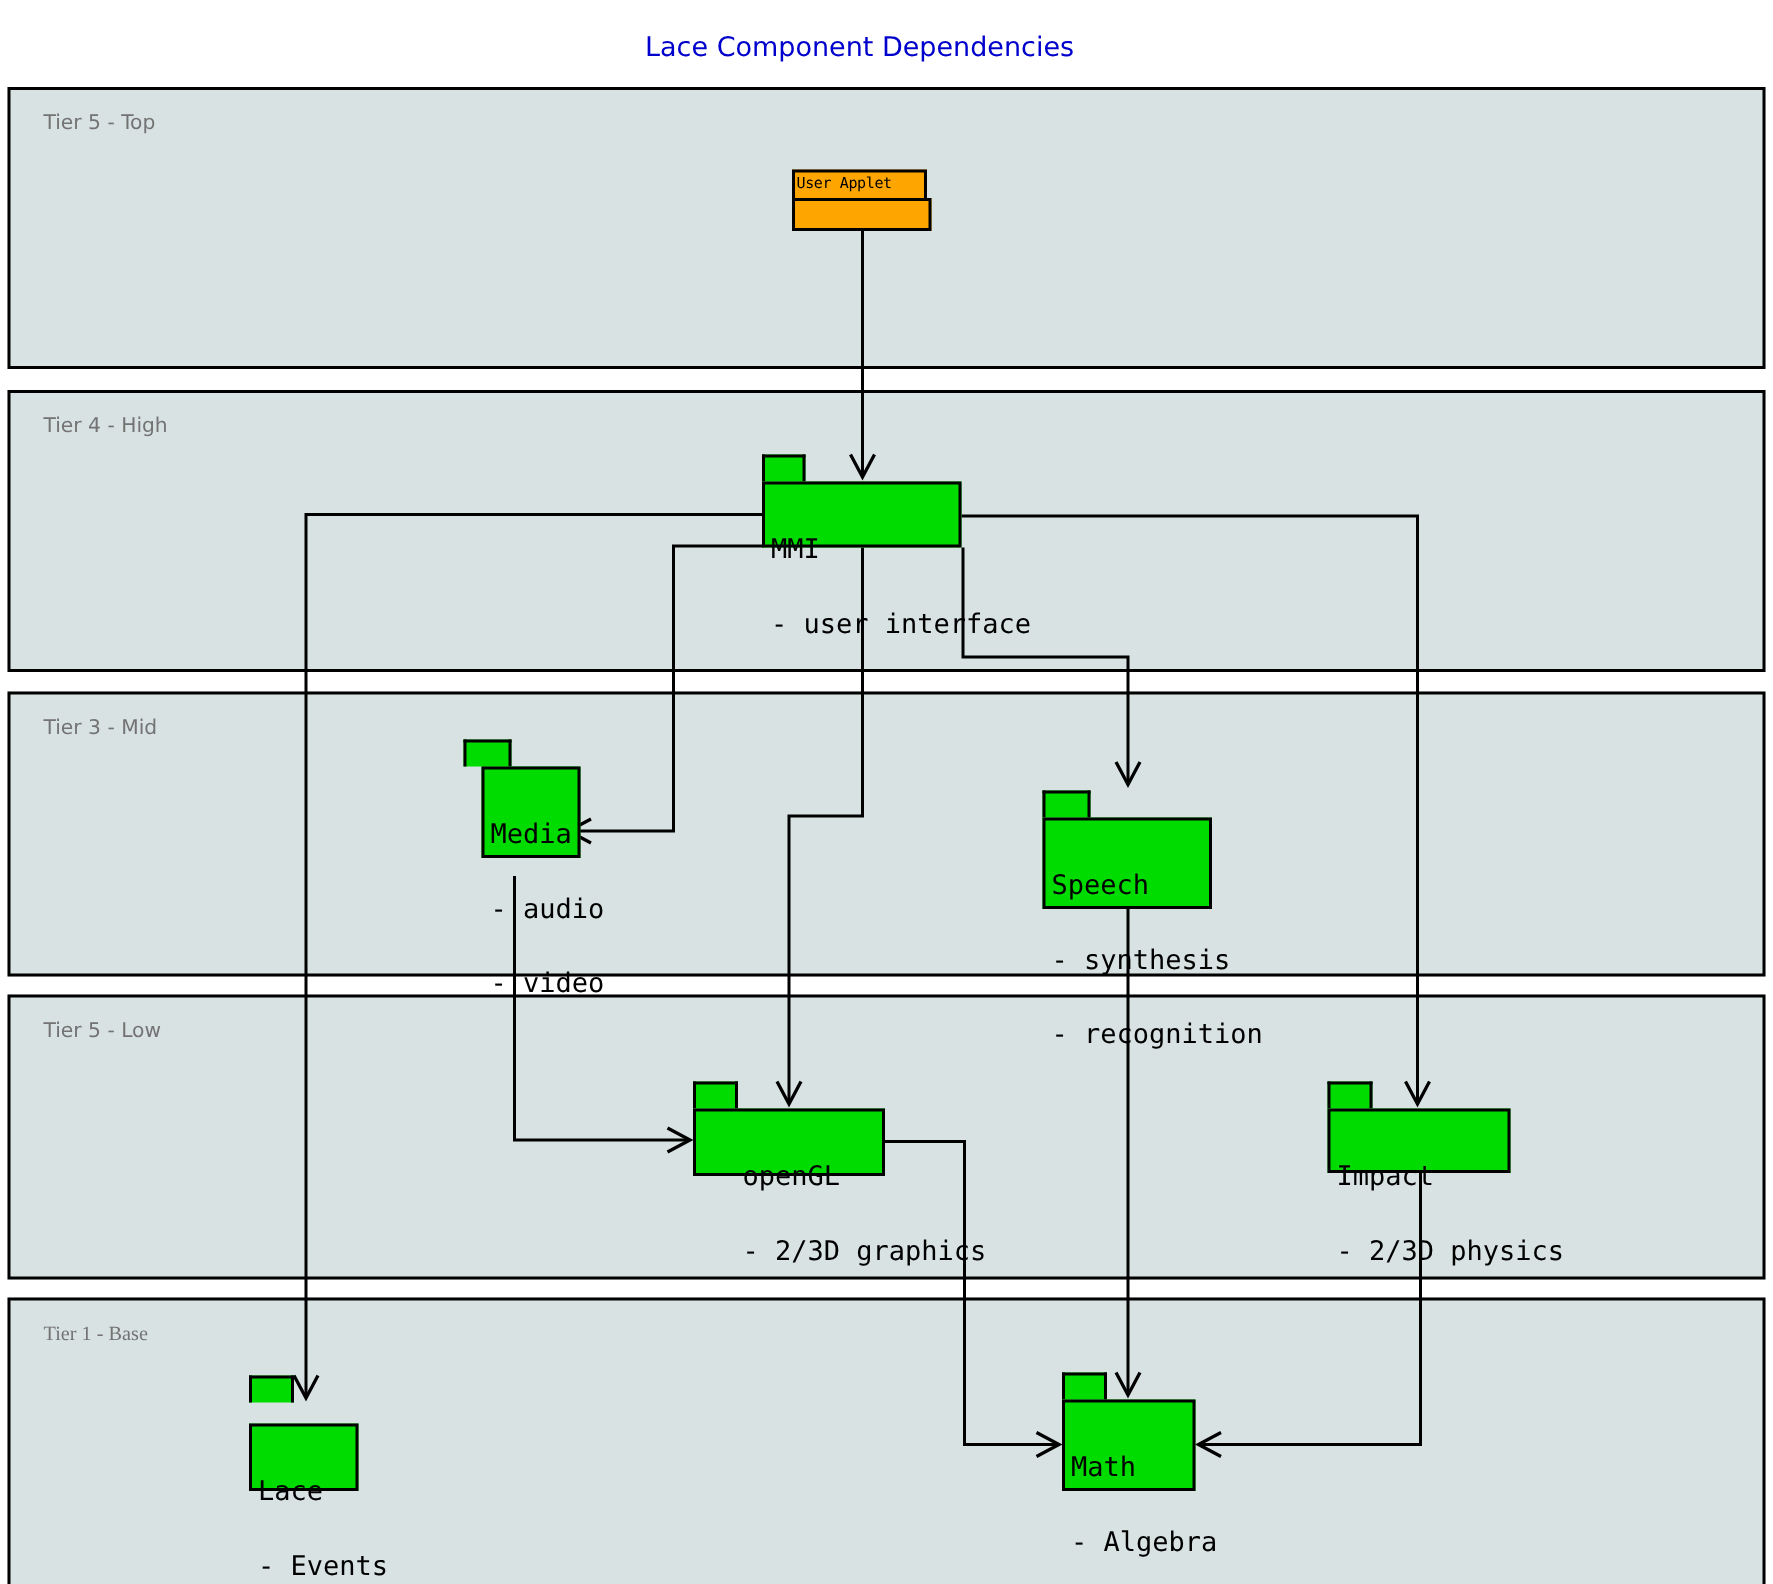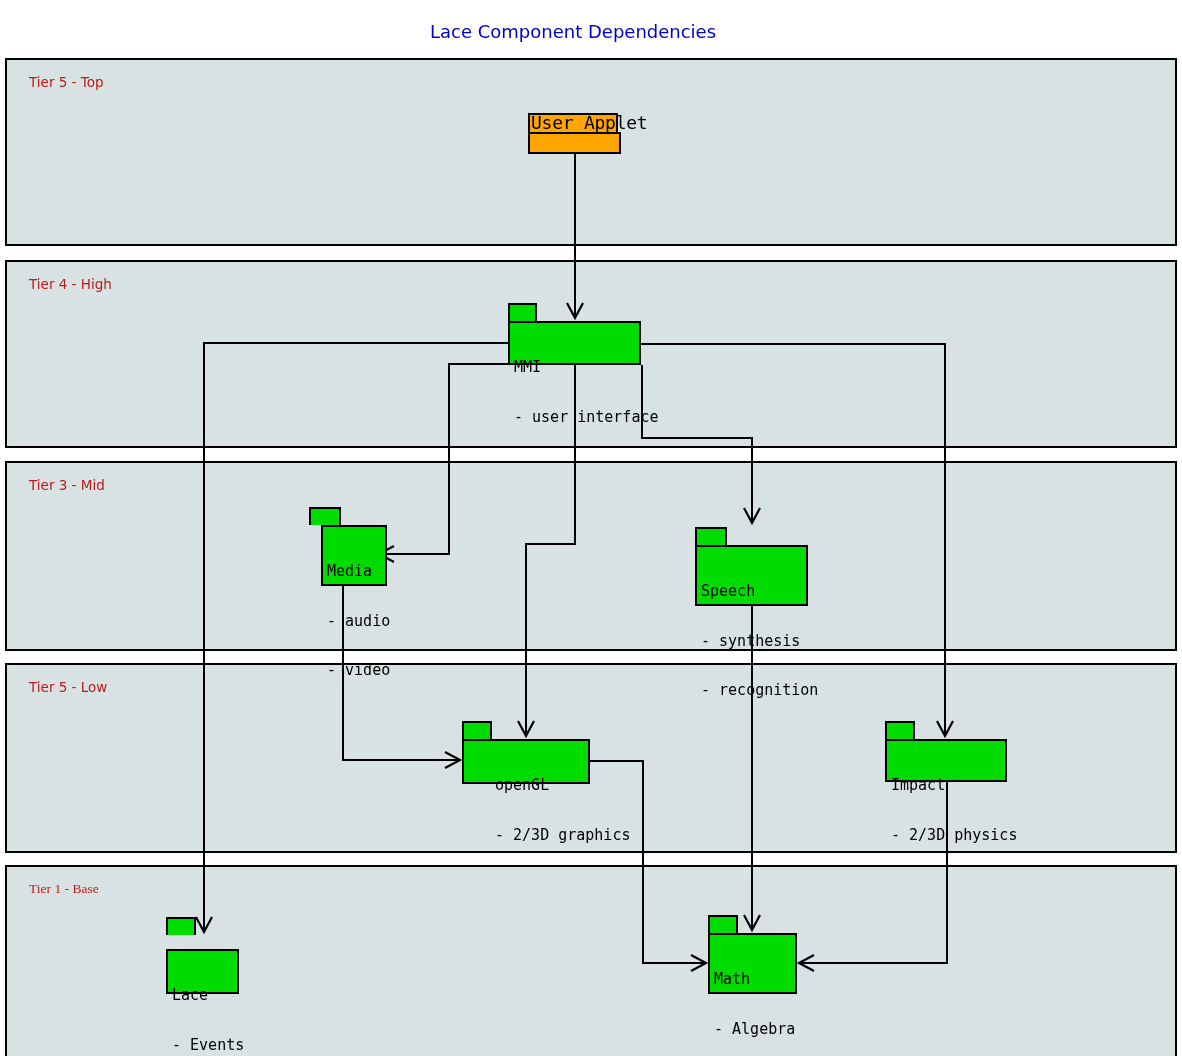--- a/index.html
+++ b/index.html
@@ -17,45 +17,45 @@
   .diagram-title{
     position:absolute;left:430px;top:21px;font-size:18px;
     color:var(--title-color);white-space:nowrap;
   }
   .tier{
     position:absolute;left:5px;width:1172px;
     background:var(--tier-bg);border:2px solid var(--line-color);
     box-sizing:border-box;
   }
   .tier-label{
-    position:absolute;left:22px;top:14px;font-size:13.5px;color:#b91c1c;white-space:nowrap;
+    position:absolute;left:22px;top:14px;font-size:13.5px;color:#737373;white-space:nowrap;
   }
   .annotation{
     position:absolute;left:833px;top:202px;font-size:13.5px;color:#111;white-space:nowrap;
   }
   svg.wires{position:absolute;left:0;top:0;pointer-events:none;}
   .folder{position:absolute;}
   .folder .tab{
     position:absolute;left:0;top:-18px;width:30px;height:18px;
     background:var(--component-green);
     border:2px solid var(--line-color);border-bottom:none;box-sizing:border-box;
   }
   .folder .body{
     position:relative;background:var(--component-green);
     border:2px solid var(--line-color);box-sizing:border-box;
     padding:3px 4px 0 4px;font-family:"DejaVu Sans Mono",monospace;
-    font-size:15px;line-height:16.5px;color:#000;white-space:pre;
+    font-size:18px;line-height:16.5px;color:#000;white-space:pre;
   }
   .ua-label,.ua-body{
     position:absolute;background:var(--applet-orange);
     border:2px solid var(--line-color);box-sizing:border-box;
   }
   .ua-label{
     left:528px;top:113px;width:90px;height:21px;
-    font-family:"DejaVu Sans Mono",monospace;font-size:18px;line-height:16px;
+    font-family:"DejaVu Sans Mono",monospace;font-size:10px;line-height:16px;
     letter-spacing:-0.25px;padding:0 1px;white-space:pre;
   }
   .ua-body{left:528px;top:132px;width:93px;height:22px;}
 </style>
 </head>
 <body>
 
 <div id="stage">
 
   <div class="diagram-title">Lace Component Dependencies</div>
@@ -101,21 +101,21 @@
   <div class="ua-body"></div>
 
   <div class="folder" style="left:508px;top:321px;">
     <div class="tab" style="width:29px;"></div>
     <div class="body" style="width:133px;height:44px;">
       <div>MMI</div>
       <div>- user interface</div>
     </div>
   </div>
 
-  <div class="folder" style="left:309px;top:525px;padding-left:12px;">
+  <div class="folder" style="left:309px;top:511px;padding-left:12px;">
     <div class="tab" style="width:32px;"></div>
     <div class="body" style="width:66px;height:61px;">
       <div>Media</div>
       <div>- audio</div>
       <div>- video</div>
     </div>
   </div>
 
   <div class="folder" style="left:695px;top:545px;">
     <div class="tab" style="width:32px;"></div>

